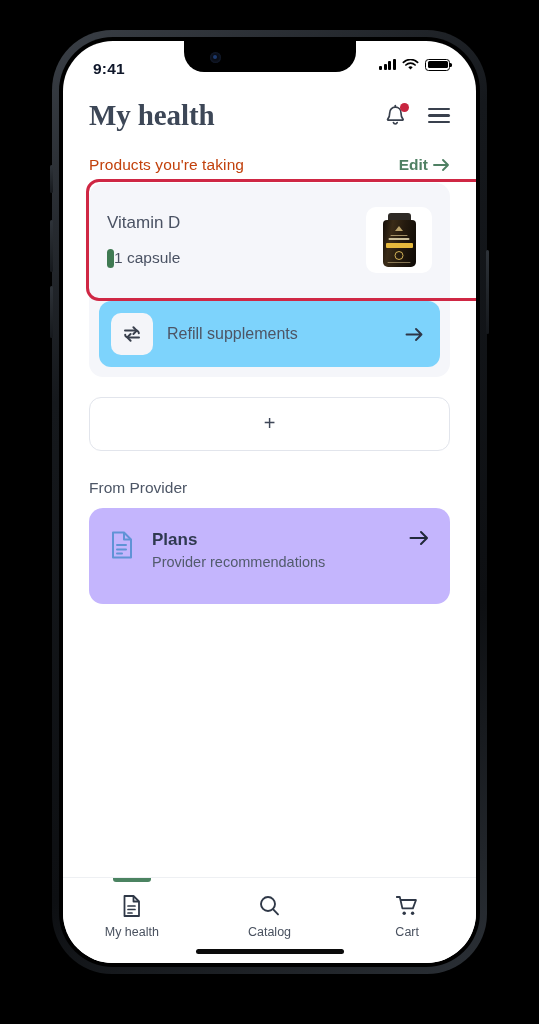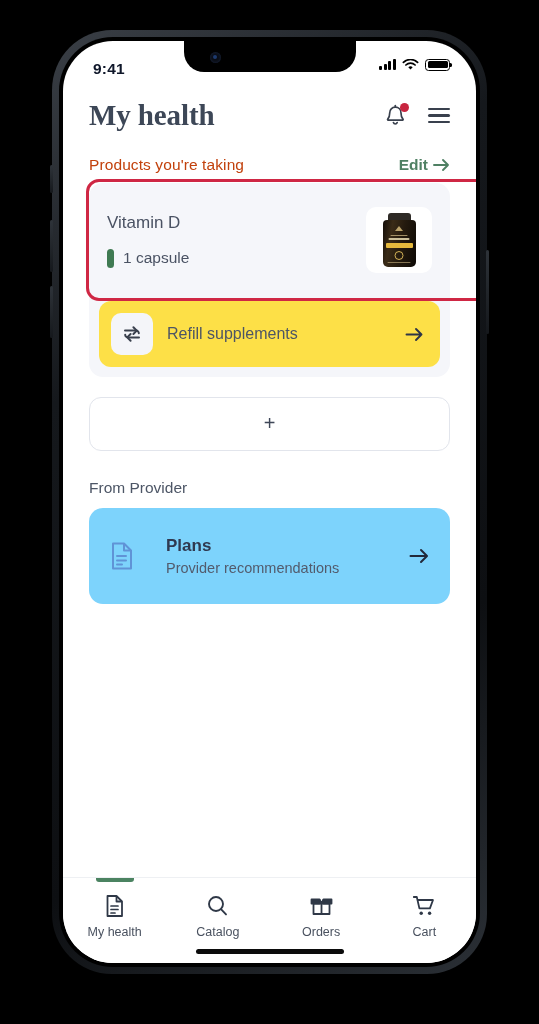--- a/index.html
+++ b/index.html
@@ -177,21 +177,21 @@
     align-items: center;
     justify-content: space-between;
     padding: 22px 18px 26px 18px;
     min-height: 118px;
   }
   .product-name {
     font-size: 17px;
     color: #4a5263;
     margin-bottom: 16px;
   }
-  .dose-row { display: flex; align-items: center; gap: 9px; }
+  .dose-row { display: flex; align-items: center; }
   .capsule-dot {
     width: 7px;
     height: 19px;
     border-radius: 4px;
     background: #3f7a52;
     flex: none;
   }
   .dose-text { font-size: 15.5px; color: #4a5263; }
 
   .product-thumb {
@@ -249,21 +249,21 @@
     border: 1px solid #d2b257;
   }
   .bl3 { top: 42px; width: 23px; height: 1.2px; opacity: .6; }
 
   
   .refill-outer { padding: 0 10px 10px 10px; }
   .refill-row {
     display: flex;
     align-items: center;
     gap: 14px;
-    background: #fde047;
+    background: #7dd3fc;
     border-radius: 12px;
     padding: 12px 16px 12px 12px;
   }
   .refill-icon-box {
     width: 42px; height: 42px;
     border-radius: 10px;
     background: #f4f5f9;
     display: flex; align-items: center; justify-content: center;
     flex: none;
   }
@@ -301,25 +301,25 @@
   .plus-glyph { font-size: 20px; font-weight: normal; color: #3f4758; line-height: 1; margin-top: -2px; }
 
   
   .provider-head {
     padding: 28px 26px 11px 26px;
     font-size: 15.5px;
     color: #4d5666;
   }
   .provider-wrap { padding: 0 26px; }
   .plans-card {
-    background: #7dd3fc;
+    background: #c4b5fd;
     border-radius: 14px;
     display: flex;
-    align-items: center;
-    gap: 31px;
+    align-items: flex-start;
+    gap: 17px;
     padding: 22px 20px;
     min-height: 96px;
   }
   .plans-text { flex: 1; }
   .plans-title { font-size: 17px; font-weight: bold; color: #2f3950; margin-bottom: 4px; }
   .plans-sub { font-size: 14.5px; color: #525b6d; }
 
   
   .tab-bar {
     position: absolute;
@@ -522,29 +522,20 @@
         </div>
 
         <div class="tab">
           <svg width="23" height="24" viewBox="0 0 23 24">
             <circle cx="10" cy="10" r="7" stroke="#2f3847" stroke-width="1.9" fill="none"></circle>
             <path d="M15.2 15.4 20 20.4" stroke="#2f3847" stroke-width="1.9" stroke-linecap="round"></path>
           </svg>
           <span class="tab-label">Catalog</span>
         </div>
 
-        <div class="tab">
-          <svg width="25" height="24" viewBox="0 0 25 24">
-            <path d="M4.5 9.5h16V20h-16z" stroke="#2f3847" stroke-width="1.8" fill="none" stroke-linejoin="round"></path>
-            <path d="M2.5 5.5h8v4h-8zM14.5 5.5h8v4h-8z" stroke="#2f3847" stroke-width="1.8" fill="#2f3847" stroke-linejoin="round"></path>
-            <path d="M12.5 9.5V20" stroke="#2f3847" stroke-width="1.8"></path>
-            <path d="M10.5 5.5 12.5 9.5 14.5 5.5" stroke="#2f3847" stroke-width="1.8" fill="none" stroke-linejoin="round"></path>
-          </svg>
-          <span class="tab-label">Orders</span>
-        </div>
 
         <div class="tab">
           <svg width="24" height="24" viewBox="0 0 24 24">
             <path d="M1.8 3h3l2.6 11.4h10.5L21 6H6.2" stroke="#2f3847" stroke-width="1.8" fill="none" stroke-linecap="round" stroke-linejoin="round"></path>
             <circle cx="9.2" cy="19.2" r="1.7" fill="#2f3847"></circle>
             <circle cx="17.6" cy="19.2" r="1.7" fill="#2f3847"></circle>
           </svg>
           <span class="tab-label">Cart</span>
         </div>
       </div>

